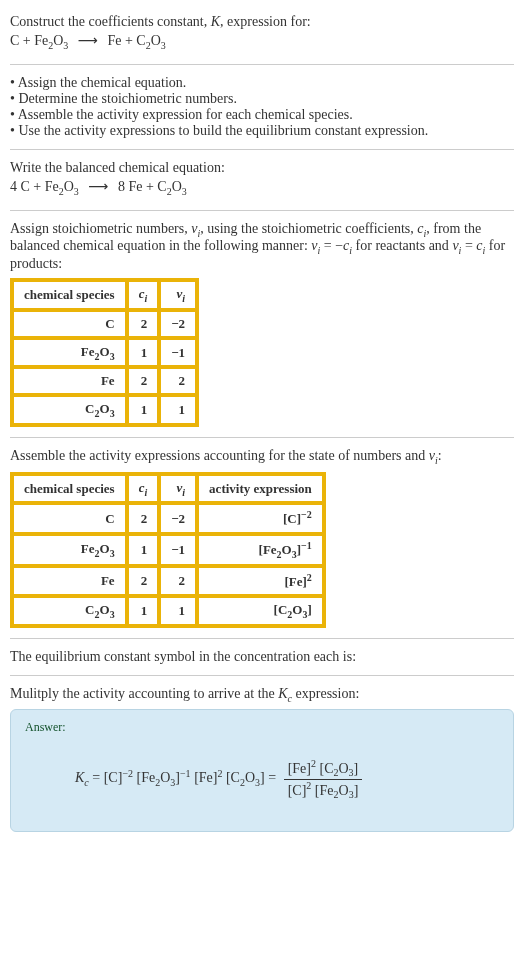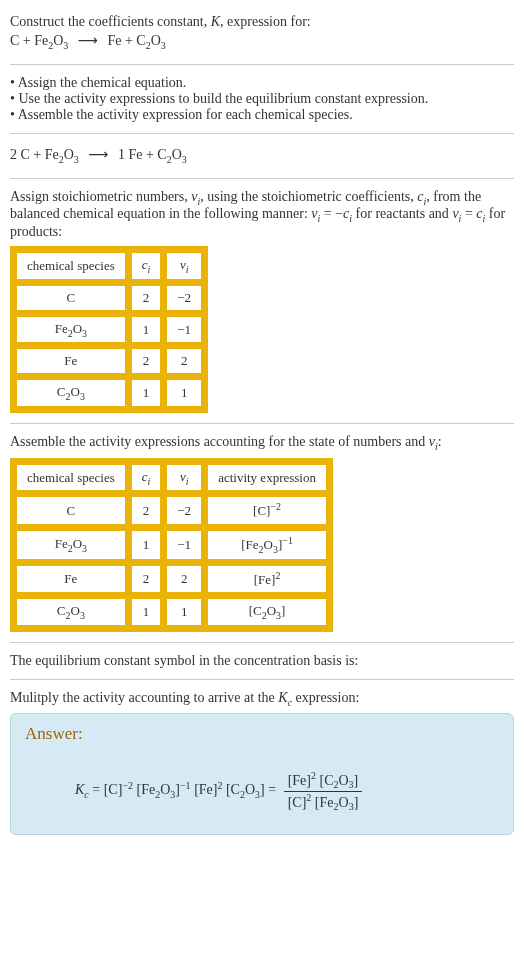--- a/index.html
+++ b/index.html
@@ -21,47 +21,47 @@
     margin: 4px 0;
   }
   .ital { font-style: italic; }
   .sub { font-size: 10px; vertical-align: sub; }
   .sup { font-size: 10px; vertical-align: super; }
   table.data {
     border-collapse: collapse;
     margin-top: 6px;
   }
   table.data td, table.data th {
-    border: 7px solid #eab308;
+    border: 4px solid #eab308;
     padding: 4px 10px;
-    font-weight: normal;
-    text-align: center;
+    font-weight: bold;
+    text-align: right;
     font-size: 13px;
   }
   .answer-box {
     background: #d6eaf5;
     border: 1px solid #b8d4e3;
     border-radius: 6px;
     padding: 10px 14px 14px 14px;
     margin-top: 6px;
   }
   .answer-label {
-    color: #a16207;
-    font-size: 17px;
-    margin-bottom: 18px;
+    color: #14532d;
+    font-size: 12px;
+    margin-bottom: 6px;
   }
   .indent-eq {
     padding-left: 50px;
     font-size: 14px;
   }
   .frac {
     display: inline-block;
     vertical-align: middle;
     text-align: center;
-    margin: 8px 4px;
+    margin: 17px 4px;
   }
   .frac .num { display:block; border-bottom: 1px solid #333; padding: 0 4px; }
   .frac .den { display:block; padding: 0 4px; }
   .eq-line { line-height: 1.6; }
   .arrow { padding: 0 6px; }
 </style>
 </head>
 <body>
 
 <div class="section">
@@ -76,31 +76,33 @@
     <span>
       <span>Fe + C</span><span class="sub">2</span><span>O</span><span class="sub">3</span>
     </span>
   </div>
 </div>
 
 <hr class="sep">
 
 <div class="section">
   <div>• Assign the chemical equation.</div>
+  <div>• Determine the stoichiometric numbers.</div>
+  <div>• Assemble the activity expression for each chemical species.</div>
   <div>• Use the activity expressions to build the equilibrium constant expression.</div>
-  <div>• Assemble the activity expression for each chemical species.</div>
-</div>
-
-<hr class="sep">
-
-<div class="section">
+</div>
+
+<hr class="sep">
+
+<div class="section">
+  <div>Write the balanced chemical equation:</div>
   <div class="eq-line">
-    <span>2 C + Fe</span><span class="sub">2</span><span>O</span><span class="sub">3</span>
+    <span>4 C + Fe</span><span class="sub">2</span><span>O</span><span class="sub">3</span>
     <span class="arrow">⟶</span>
-    <span>1 Fe + C</span><span class="sub">2</span><span>O</span><span class="sub">3</span>
+    <span>8 Fe + C</span><span class="sub">2</span><span>O</span><span class="sub">3</span>
   </div>
 </div>
 
 <hr class="sep">
 
 <div class="section">
   <div>
     <span>Assign stoichiometric numbers, </span><span class="ital">ν</span><span class="sub ital">i</span><span>, using the stoichiometric coefficients, </span><span class="ital">c</span><span class="sub ital">i</span><span>, from the balanced chemical equation in the following manner: </span><span class="ital">ν</span><span class="sub ital">i</span><span> = −</span><span class="ital">c</span><span class="sub ital">i</span><span> for reactants and </span><span class="ital">ν</span><span class="sub ital">i</span><span> = </span><span class="ital">c</span><span class="sub ital">i</span><span> for products:</span>
   </div>
   <table class="data">
@@ -172,21 +174,21 @@
       <td>1</td>
       <td><span>[C</span><span class="sub">2</span><span>O</span><span class="sub">3</span><span>]</span></td>
     </tr>
   </tbody>
     </table>
 </div>
 
 <hr class="sep">
 
 <div class="section">
-  <div>The equilibrium constant symbol in the concentration basis is:</div>
+  <div>The equilibrium constant symbol in the concentration each is:</div>
 </div>
 
 <hr class="sep">
 
 <div class="section">
   <div>
     <span>Mulitply the activity accounting to arrive at the </span><span class="ital">K</span><span class="sub ital">c</span><span> expression:</span>
   </div>
   <div class="answer-box">
     <div class="answer-label">Answer:</div>

